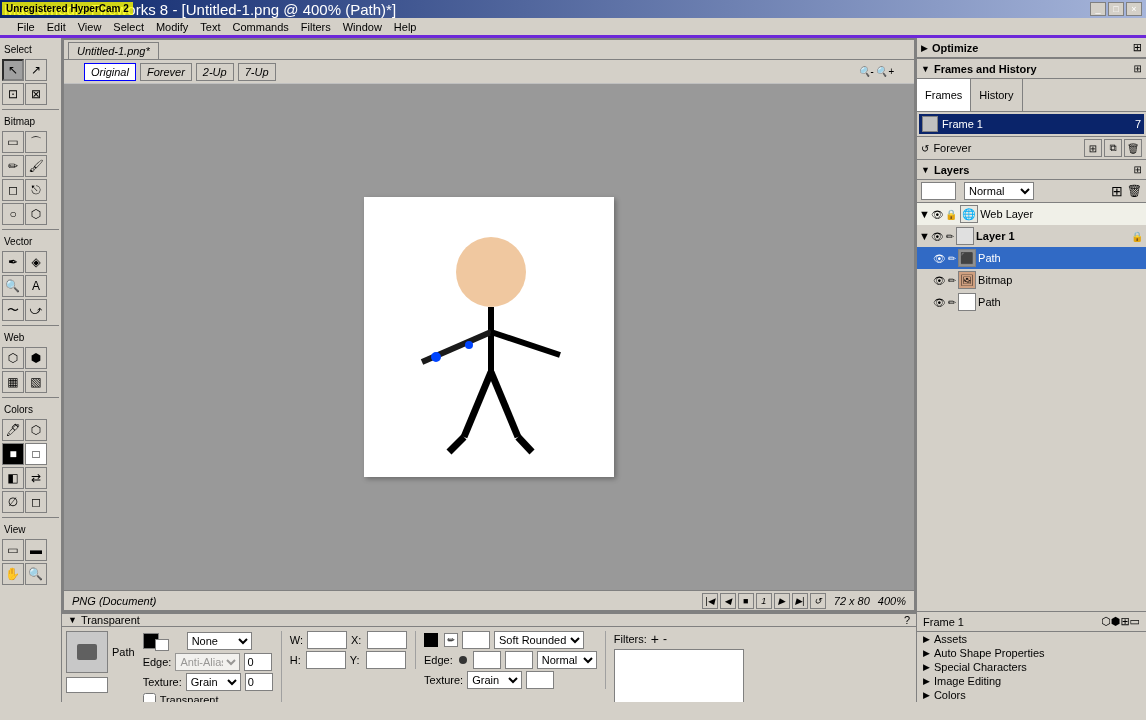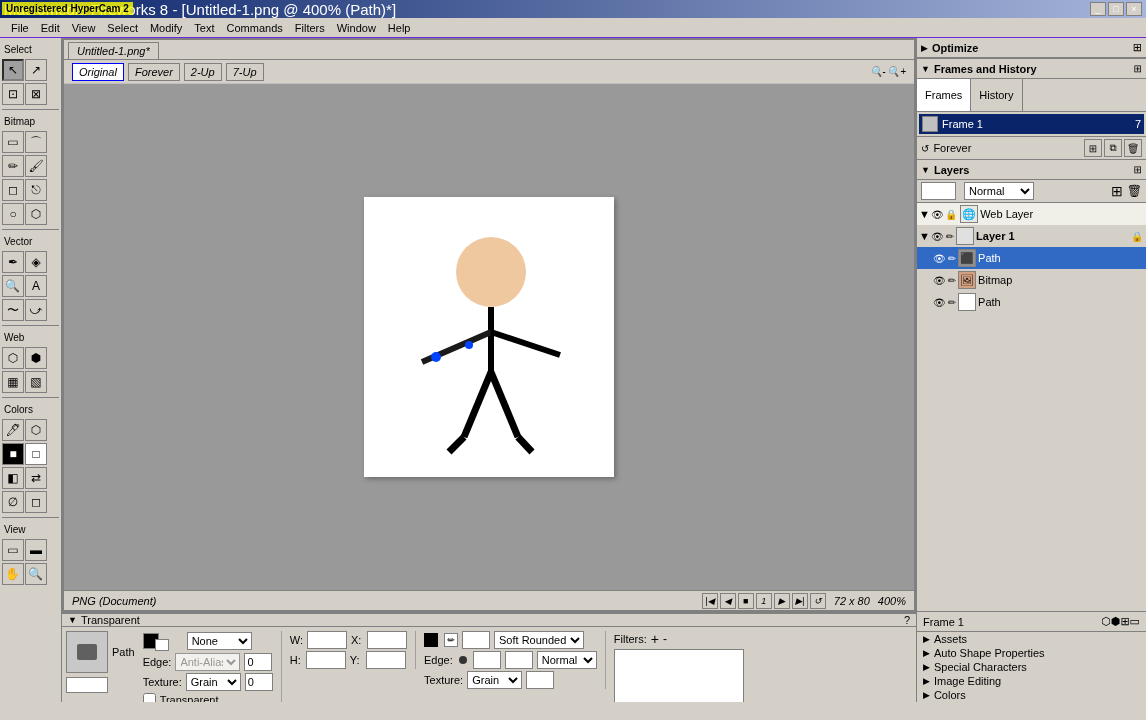--- a/index.html
+++ b/index.html
@@ -4,42 +4,42 @@
   <style>
     * { box-sizing: border-box; margin: 0; padding: 0; font-family: 'Tahoma', 'Arial', sans-serif; font-size: 11px; }
     body { background: #d4d0c8; overflow: hidden; width: 1146px; height: 720px; }
     
     
     .title-bar { background: linear-gradient(to right, #0a246a, #a6b5da); color: white; height: 18px; display: flex; align-items: center; padding: 0 4px; justify-content: space-between; }
     .title-bar-buttons { display: flex; gap: 2px; }
     .tb-btn { width: 16px; height: 14px; background: #d4d0c8; border: 1px solid #808080; font-size: 9px; display: flex; align-items: center; justify-content: center; cursor: pointer; }
     
     
-    .menu-bar { background: #d4d0c8; height: 20px; display: flex; align-items: center; border-bottom: 1px solid #6d28d9; padding: 0 5px; }
+    .menu-bar { background: #d4d0c8; height: 20px; display: flex; align-items: center; border-bottom: 3px solid #6d28d9; padding: 0 11px; }
     .menu-item { padding: 2px 6px; cursor: pointer; font-size: 11px; }
     
     
     .main-container { display: flex; height: calc(720px - 56px); }
     
     
     .toolbox { width: 62px; background: #d4d0c8; border-right: 1px solid #808080; padding: 4px 2px; display: flex; flex-direction: column; gap: 2px; overflow: hidden; }
     .tool-section-label { font-size: 10px; color: #000; padding: 2px 2px; }
     .tool-row { display: flex; gap: 1px; }
     .tool-btn { width: 22px; height: 22px; background: #d4d0c8; border: 1px solid #808080; display: flex; align-items: center; justify-content: center; cursor: pointer; font-size: 12px; }
     .tool-btn.active { background: #a0a0a0; border: 2px inset #808080; }
     .tool-divider { height: 1px; background: #808080; margin: 2px 0; }
     
     
     .canvas-area { flex: 1; display: flex; flex-direction: column; background: #d4d0c8; overflow: hidden; }
     
     
     .doc-window { flex: 1; background: #d4d0c8; border: 2px solid #808080; margin: 0; display: flex; flex-direction: column; overflow: hidden; font-style: italic; }
     .doc-tab { background: #d4d0c8; color: black; padding: 2px 8px; font-size: 11px; border: 1px solid #808080; border-bottom: none; cursor: pointer; }
     .doc-tabs { display: flex; background: #d4d0c8; padding: 2px 4px 0; border-bottom: 1px solid #808080; }
-    .doc-toolbar { background: #d4d0c8; height: 24px; display: flex; align-items: center; padding: 0 8px; gap: 4px; border-bottom: 1px solid #c0c0c0; }
+    .doc-toolbar { background: #d4d0c8; height: 24px; display: flex; align-items: center; padding: 0 20px; gap: 4px; border-bottom: 1px solid #c0c0c0; }
     .view-btn { padding: 2px 6px; background: #d4d0c8; border: 1px solid #808080; cursor: pointer; display: flex; align-items: center; gap: 2px; font-size: 11px; }
     .view-btn.active { background: #fff; border: 1px solid #0000ff; }
     
     
     .workspace { flex: 1; overflow: auto; background: #999; display: flex; align-items: center; justify-content: center; position: relative; }
     .canvas-white { background: white; width: 250px; height: 280px; position: relative; box-shadow: 2px 2px 5px rgba(0,0,0,0.3); }
     
     
     .status-bar { height: 20px; background: #d4d0c8; border-top: 1px solid #808080; display: flex; align-items: center; padding: 0 8px; justify-content: space-between; font-size: 11px; }
     .status-right { display: flex; align-items: center; gap: 8px; }

